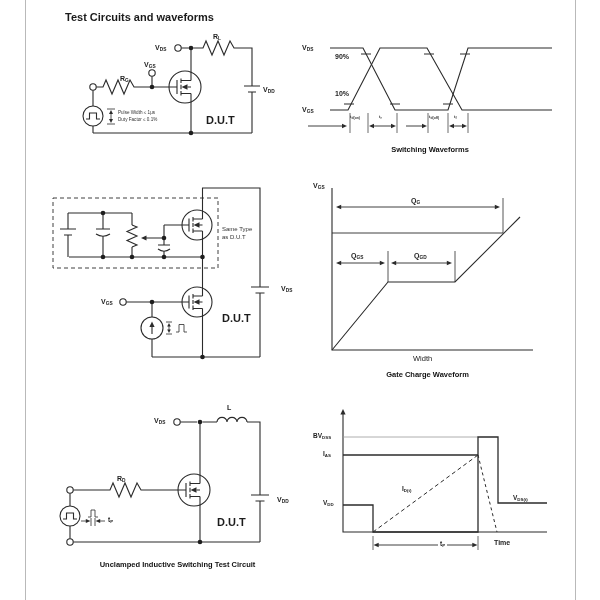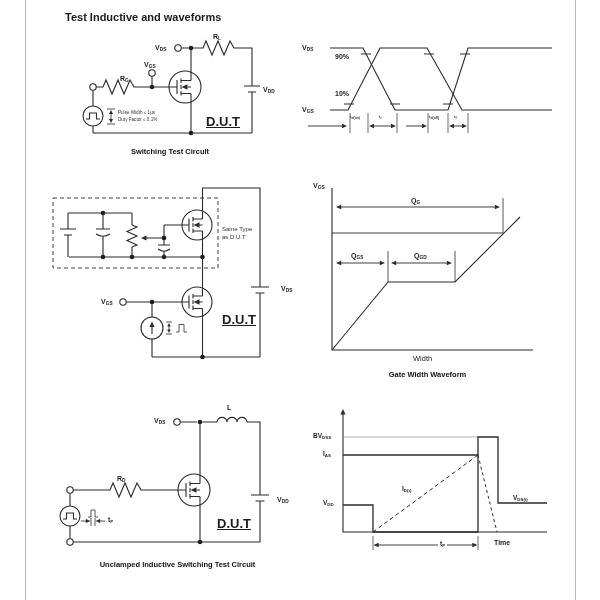--- a/index.html
+++ b/index.html
@@ -4,38 +4,38 @@
 <style>
   html,body{margin:0;padding:0;}
   body{width:600px;height:600px;position:relative;background:#ffffff;
        font-family:"Liberation Sans",sans-serif;color:#222;overflow:hidden;}
   .edge{position:absolute;top:0;bottom:0;width:1px;background:#b9b9b9;}
   .title{position:absolute;font-size:11px;font-weight:bold;color:#1a1a1a;white-space:nowrap;}
   .panel{position:absolute;}
   .panel svg{position:absolute;left:0;top:0;display:block;}
   .lab{position:absolute;font-size:7px;font-weight:bold;line-height:1;color:#1c1c1c;white-space:nowrap;}
   .lab sub{font-size:4.8px;vertical-align:-0.30em;}
-  .lab.big{font-size:13px;text-decoration:underline;}
+  .lab.big{font-size:11px;}
   .lab.med{font-size:6.5px;}
   .lab.med sub{font-size:4.4px;}
   .tinylab{position:absolute;font-size:4.3px;font-weight:bold;line-height:1;color:#333;white-space:nowrap;}
   .tinylab sub{font-size:3.4px;vertical-align:-0.25em;}
   .note{position:absolute;font-size:4.6px;line-height:1.2;color:#333;white-space:nowrap;}
   .cap{position:absolute;left:0;right:0;text-align:center;font-size:7.5px;font-weight:bold;color:#111;white-space:nowrap;}
   .axlab{position:absolute;font-size:7.5px;color:#222;white-space:nowrap;}
   .twoline{position:absolute;font-size:6px;line-height:8px;color:#333;white-space:nowrap;}
   .onbg{background:#fff;padding:0 2px;}
 </style>
 </head>
 <body>
 
 <div class="edge" style="left:25px"></div>
 <div class="edge" style="left:575px"></div>
 
-<div class="title" style="left:65px;top:11px">Test Inductive and waveforms</div>
+<div class="title" style="left:65px;top:11px">Test Circuits and waveforms</div>
 
 <div class="panel" style="left:60px;top:28px;width:220px;height:130px">
   <svg width="220" height="130" viewBox="0 0 220 130">
     <g stroke="#2b2b2b" stroke-width="1.1" fill="none">
       <path d="M121.2,20 H128.8 M133.2,20 H140 M184,20 H192 V58 M192,64 V105 M192,105 H33 M33,62.2 V78 M33,98 V105 M92,48.2 V59 M36.2,59 H40 M84,59 H109"></path>
       <polyline points="140,20 143,20 146,13 152,27 158,13 164,27 170,13 174,20 184,20"></polyline>
       <polyline points="40,59 43,59 46,52 52,66 58,52 64,66 70,52 74,59 84,59"></polyline>
       <path d="M184,58 H200 M188,64 H196"></path>
       <path d="M131,20 V52.5 M131,65.5 V105"></path>
       <g>
@@ -63,21 +63,20 @@
     </g>
   </svg>
   <span class="lab" style="left:95px;top:16px"><span>V</span><sub>DS</sub></span>
   <span class="lab" style="left:153px;top:5px"><span>R</span><sub>L</sub></span>
   <span class="lab" style="left:203px;top:58px"><span>V</span><sub>DD</sub></span>
   <span class="lab" style="left:84px;top:33px"><span>V</span><sub>GS</sub></span>
   <span class="lab" style="left:60px;top:47px"><span>R</span><sub>G</sub></span>
   <span class="lab big" style="left:146px;top:87px">D.U.T</span>
   <span class="note" style="left:58px;top:82px">Pulse Width ≤ 1μs</span>
   <span class="note" style="left:58px;top:88.5px">Duty Factor ≤ 0.1%</span>
-  <div class="cap" style="top:119px">Switching Test Circuit</div>
 </div>
 
 <div class="panel" style="left:300px;top:40px;width:260px;height:118px">
   <svg width="260" height="100" viewBox="0 0 260 100">
     <g stroke="#2b2b2b" fill="none">
       <polyline stroke-width="1.1" points="30,8 63,8 95,70 148,70 168,8 252,8"></polyline>
       <polyline stroke-width="1.1" points="30,70 48,70 80,8 127,8 162,70 252,70"></polyline>
       <path stroke-width="1" d="M61,14 H71 M124,14 H134 M160,14 H170 M44,64 H54 M90,64 H100 M143,64 H153"></path>
       <path stroke-width="0.7" d="M50,73 V93 M68,73 V93 M97,73 V93 M128,73 V93 M148,73 V93 M168,73 V93"></path>
       <g stroke-width="0.9">
@@ -94,20 +93,21 @@
     </g>
   </svg>
   <span class="lab" style="left:2px;top:4px"><span>V</span><sub>DS</sub></span>
   <span class="lab" style="left:2px;top:66px"><span>V</span><sub>GS</sub></span>
   <span class="lab" style="left:35px;top:13px">90%</span>
   <span class="lab" style="left:35px;top:50px">10%</span>
   <span class="tinylab" style="left:50px;top:75px"><span>t</span><sub>d(on)</sub></span>
   <span class="tinylab" style="left:79px;top:75px"><span>t</span><sub>r</sub></span>
   <span class="tinylab" style="left:129px;top:75px"><span>t</span><sub>d(off)</sub></span>
   <span class="tinylab" style="left:154px;top:75px"><span>t</span><sub>f</sub></span>
+  <div class="cap" style="top:105px">Switching Waveforms</div>
 </div>
 
 <div class="panel" style="left:45px;top:185px;width:255px;height:200px">
   <svg width="255" height="184" viewBox="0 0 255 184">
     <g stroke="#2b2b2b" stroke-width="1.1" fill="none">
       <rect x="8" y="13" width="165" height="70" stroke-width="0.9" stroke-dasharray="4,3"></rect>
       <path d="M157.5,34 V3 H215 V102 M215,108 V172 M206,102 H224 M210.5,108 H219.5"></path>
       <path d="M23,28 V44 M15,44 H31 M19,50 H27 M23,50 V72"></path>
       <path d="M23,28 H87"></path>
       <path d="M58,28 V44 M51,44 H65 M51,49 Q58,53.5 65,49 M58,51.5 V72"></path>
@@ -185,21 +185,21 @@
         <polygon points="86,83 91.2,80.7 91.2,85.3" fill="#2b2b2b" stroke="none"></polygon>
         <polygon points="147,83 141.8,80.7 141.8,85.3" fill="#2b2b2b" stroke="none"></polygon>
       </g>
     </g>
   </svg>
   <span class="lab" style="left:8px;top:2px"><span>V</span><sub>GS</sub></span>
   <span class="lab" style="left:106px;top:17px"><span>Q</span><sub>G</sub></span>
   <span class="lab" style="left:46px;top:72px"><span>Q</span><sub>GS</sub></span>
   <span class="lab" style="left:109px;top:72px"><span>Q</span><sub>GD</sub></span>
   <span class="axlab" style="left:108px;top:174px">Width</span>
-  <div class="cap" style="top:190px">Gate Width Waveform</div>
+  <div class="cap" style="top:190px">Gate Charge Waveform</div>
 </div>
 
 <div class="panel" style="left:55px;top:400px;width:245px;height:172px">
   <svg width="245" height="156" viewBox="0 0 245 156">
     <g stroke="#2b2b2b" stroke-width="1.1" fill="none">
       <path d="M125.2,22 H142 M147.5,22 H162 M192,22 H205 V95 M205,101 V142 M196,95 H214 M200.5,101 H209.5 M205,142 H18.2 M145,22 V83.5 M145,96.5 V142"></path>
       <path d="M162,22 a5,4.6 0 0 1 10,0 a5,4.6 0 0 1 10,0 a5,4.6 0 0 1 10,0"></path>
       <polyline points="52,90 55,90 58,83 64,97 70,83 76,97 82,83 86,90 96,90"></polyline>
       <path d="M96,90 H123 M18.2,90 H52 M15,93.2 V106 M15,126 V138.8"></path>
       <g>

